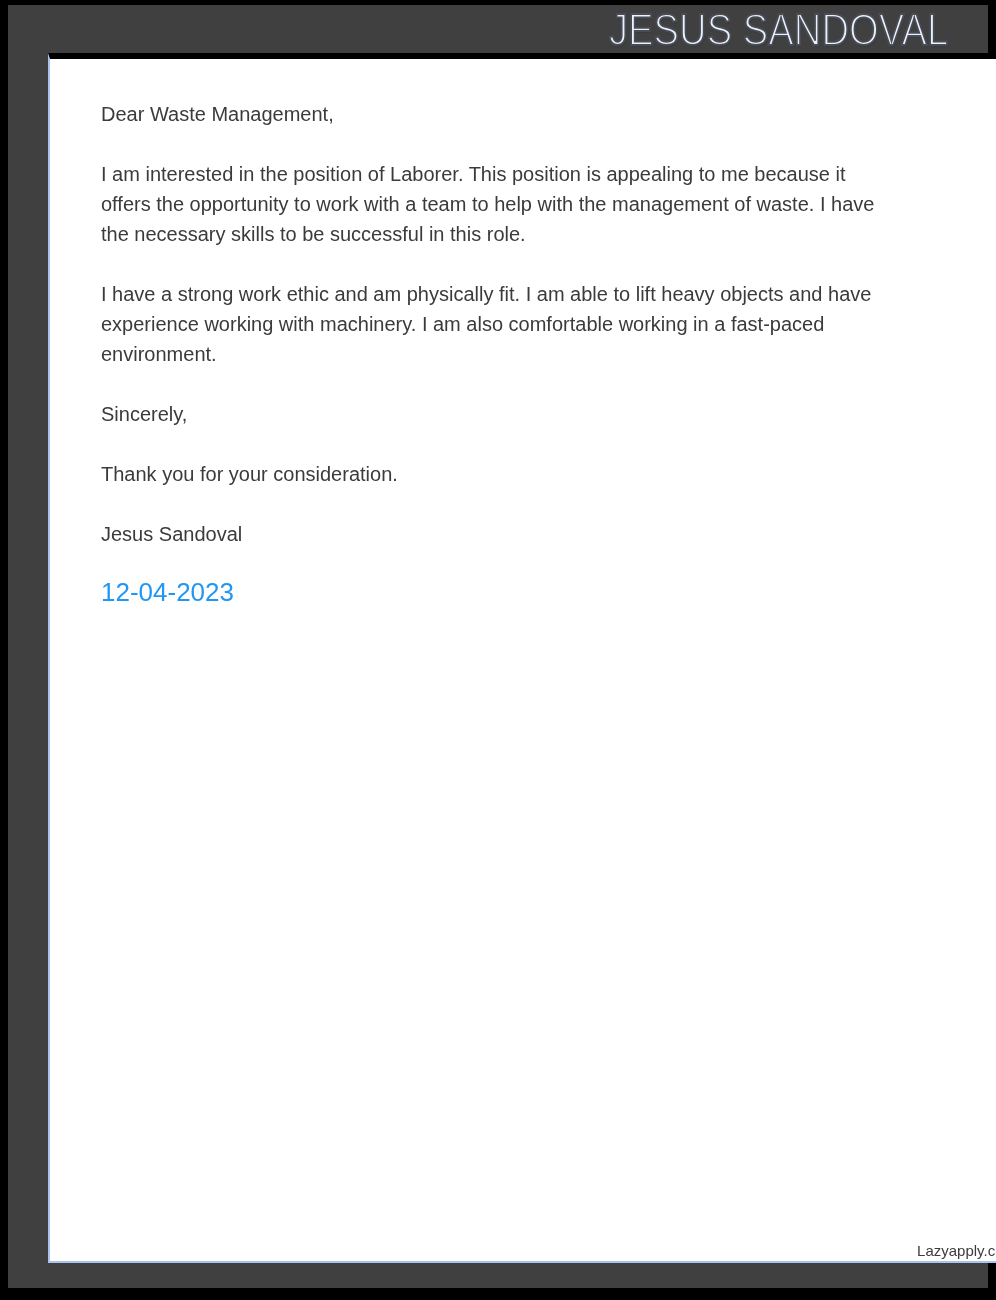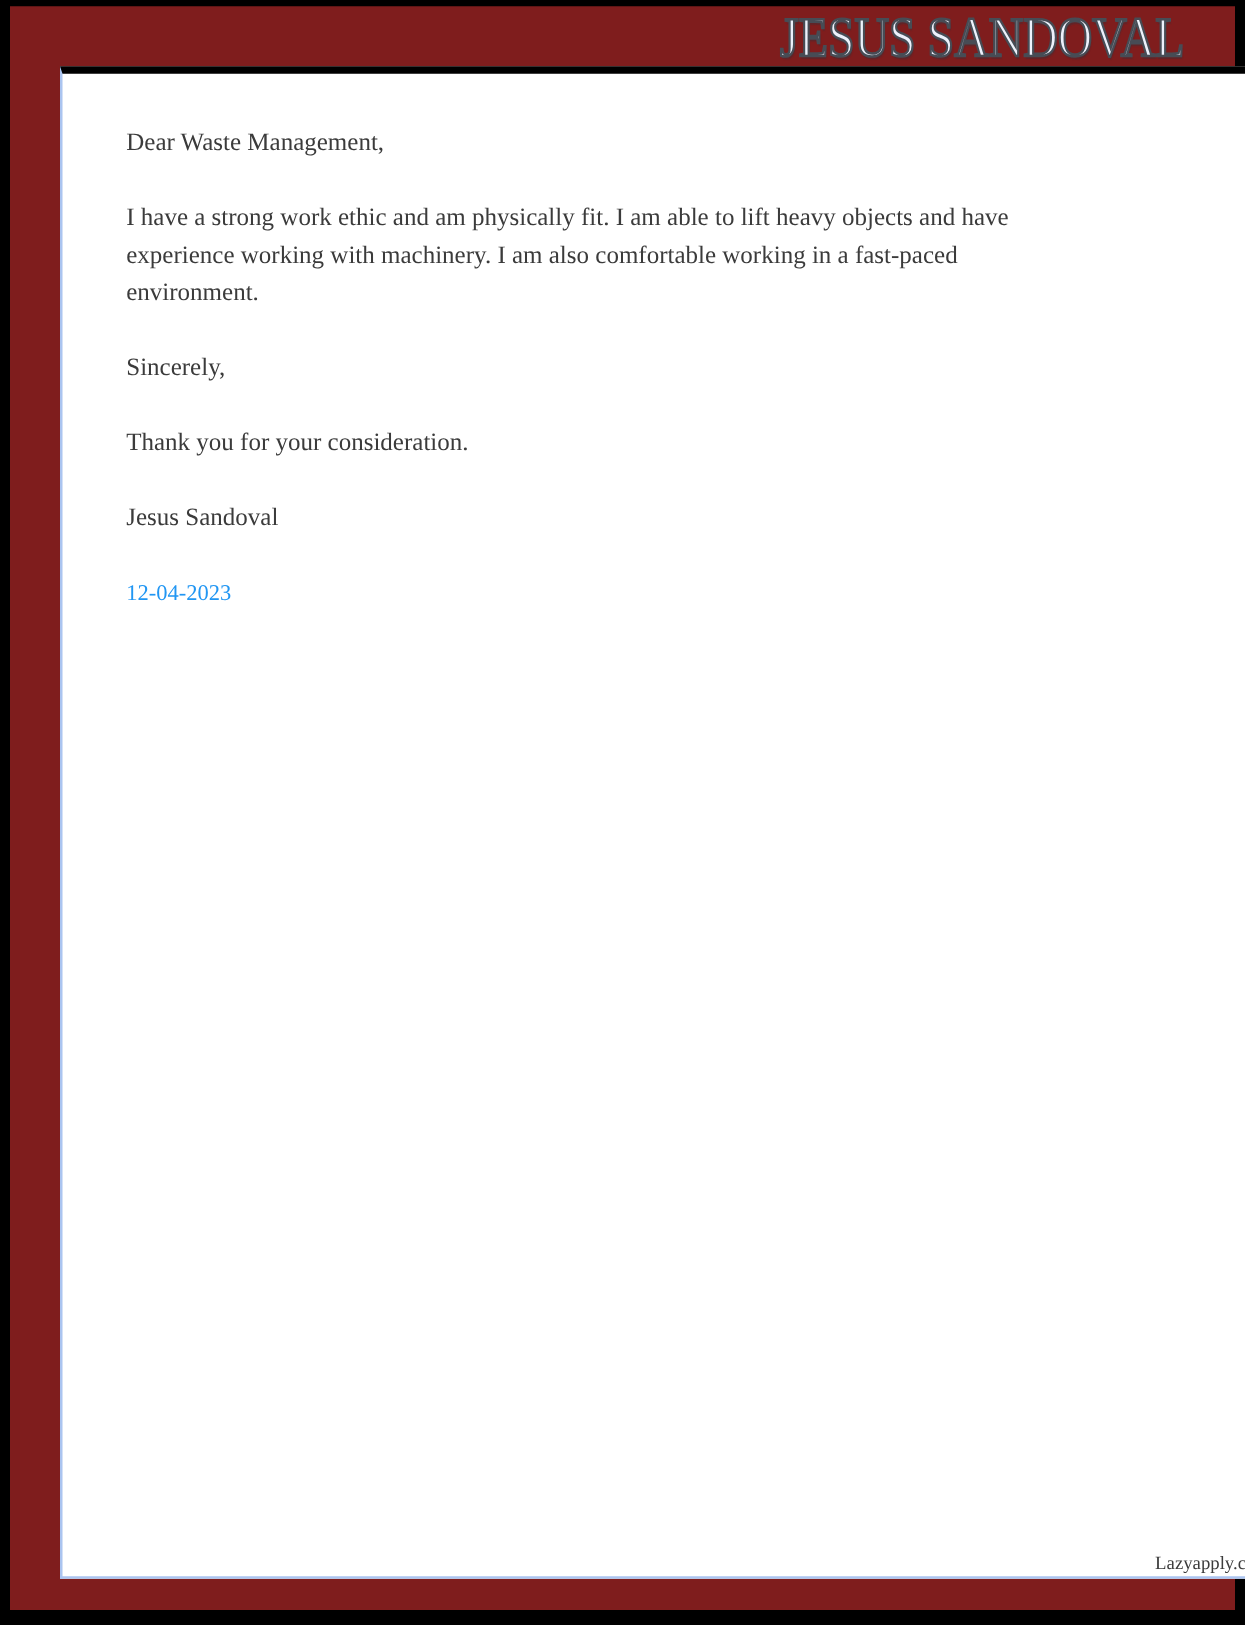--- a/index.html
+++ b/index.html
@@ -6,22 +6,21 @@
   html, body { width: 996px; height: 1300px; }
   body {
     background: #000000;
     font-family: "Liberation Sans", sans-serif;
     position: relative;
     overflow: hidden;
   }
   .page-inner {
     position: absolute;
     top: 5px; left: 8px; right: 8px; bottom: 12px;
-    background: #7f1d1d;
-    font-family: Liberation Serif, serif;
+    background: #404040;
   }
   .header-band {
     height: 48px;
     padding-right: 40px;
     text-align: right;
     overflow: visible;
   }
   .header-name {
     display: inline-block;
     font-size: 45px;
@@ -50,21 +49,21 @@
     font-size: 20px;
     line-height: 30px;
   }
   .doc-content p {
     white-space: pre-line;
     margin-bottom: 30px;
   }
   .letter-date {
     color: #2196f3;
     margin-top: -20px; 
-    font-size: 18px;
+    font-size: 26px;
     line-height: 30px;
     display: inline-block;
     cursor: pointer;
   }
   .doc-footer {
     position: absolute;
     right: 12px;
     bottom: 1px;
     font-size: 15px;
     line-height: 18px;
@@ -78,20 +77,23 @@
 
   <div class="header-band">
     <span class="header-name">JESUS SANDOVAL</span>
   </div>
 
   <div class="doc-card">
     <div class="doc-content">
 
       <p>Dear Waste Management,</p>
 
+      <p>I am interested in the position of Laborer. This position is appealing to me because it
+offers the opportunity to work with a team to help with the management of waste. I have
+the necessary skills to be successful in this role.</p>
 
       <p>I have a strong work ethic and am physically fit. I am able to lift heavy objects and have
 experience working with machinery. I am also comfortable working in a fast-paced
 environment.</p>
 
 
       <p>Sincerely,</p>
 
       <p>Thank you for your consideration.</p>
 

